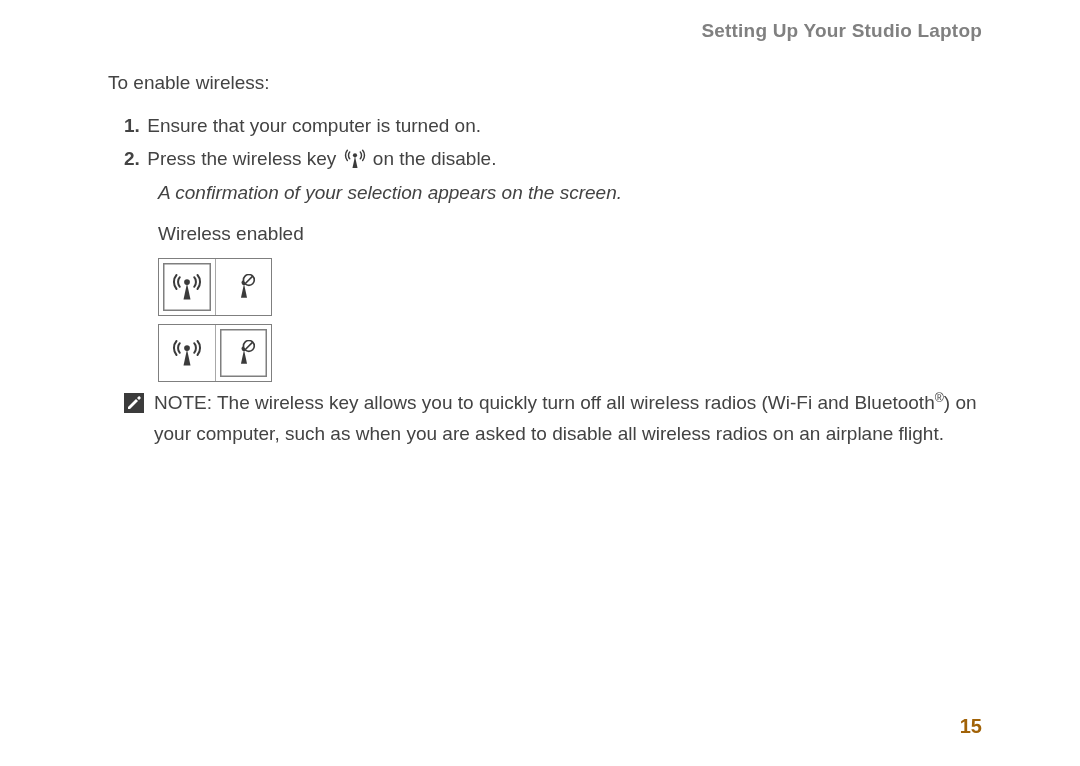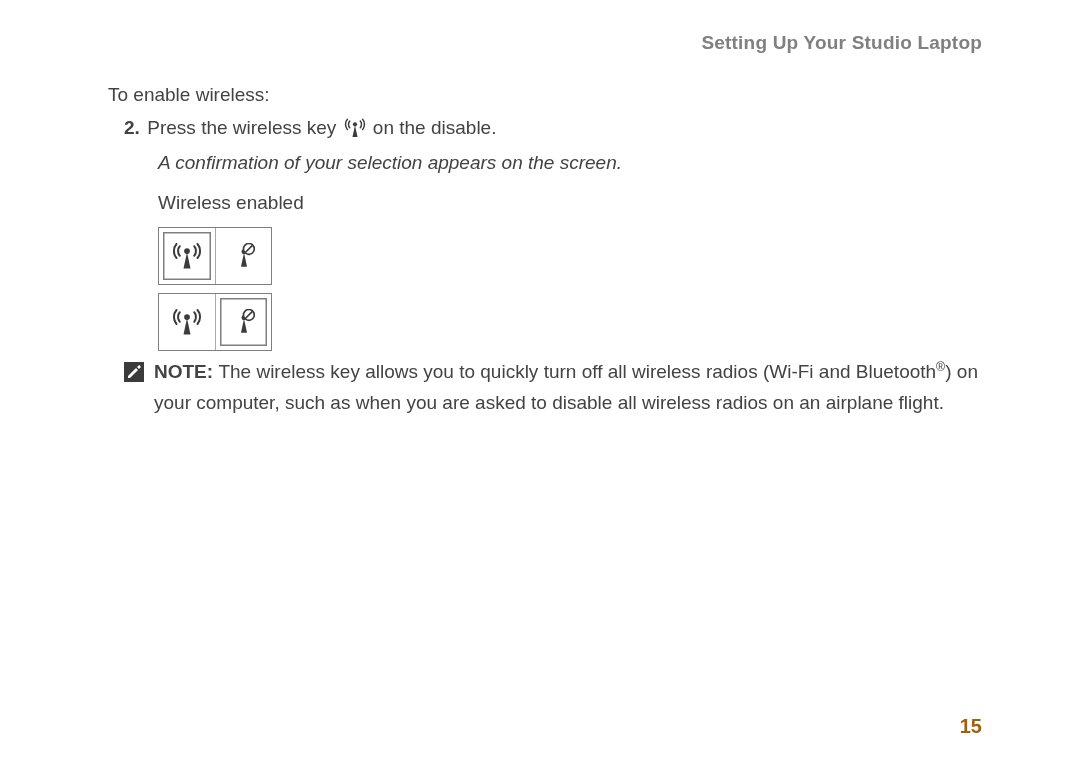--- a/index.html
+++ b/index.html
@@ -9,37 +9,37 @@
     height: 766px;
     background: #ffffff;
     font-family: "Helvetica Neue", Helvetica, Arial, sans-serif;
     color: #3f3f3f;
   }
   .page {
     position: relative;
     width: 1080px;
     height: 766px;
     box-sizing: border-box;
-    padding: 32px 98px 0 108px;
+    padding: 20px 98px 0 108px;
   }
   .header-title {
     text-align: right;
     font-weight: 700;
     color: #808080;
     font-size: 19px;
     letter-spacing: 0.2px;
     margin-bottom: 26px;
   }
   .body-text {
     font-size: 19px;
     line-height: 1.62;
     color: #434343;
   }
   .intro {
-    margin-bottom: 2px;
+    margin-bottom: 12px;
   }
   .ordered {
     list-style: none;
     padding: 0;
     margin: 0 0 0 16px;
   }
   .ordered li {
     margin-bottom: 2px;
   }
   .ordered .num {
@@ -95,21 +95,21 @@
   }
   .note-icon {
     flex: 0 0 auto;
     margin-right: 10px;
     margin-top: 4px;
   }
   .note-text {
     flex: 1 1 auto;
   }
   .note-label {
-    font-weight: 700;
+    font-weight: 400;
   }
   .page-number {
     position: absolute;
     right: 98px;
     bottom: 28px;
     font-weight: 700;
     font-size: 20px;
     color: #a16207;
   }
   sup { font-size: 0.65em; }
@@ -146,20 +146,24 @@
 
 <div class="page">
 
   <div class="header-title">Setting Up Your Studio Laptop</div>
 
   <div class="body-text">
 
     <div class="intro">To enable wireless:</div>
 
     <ol class="ordered">
+      <li>
+        <span class="num">1.</span>
+        <span>Ensure that your computer is turned on.</span>
+      </li>
       <li>
         <span class="num">2.</span>
         <span>Press the wireless key </span>
         <span class="inline-icon">
           <svg width="22" height="20" viewBox="0 0 24 22" style="color:#3b3b3b">
               <use href="#antenna-on"></use>
             </svg>
         </span>
         <span> on the disable.</span>
 

